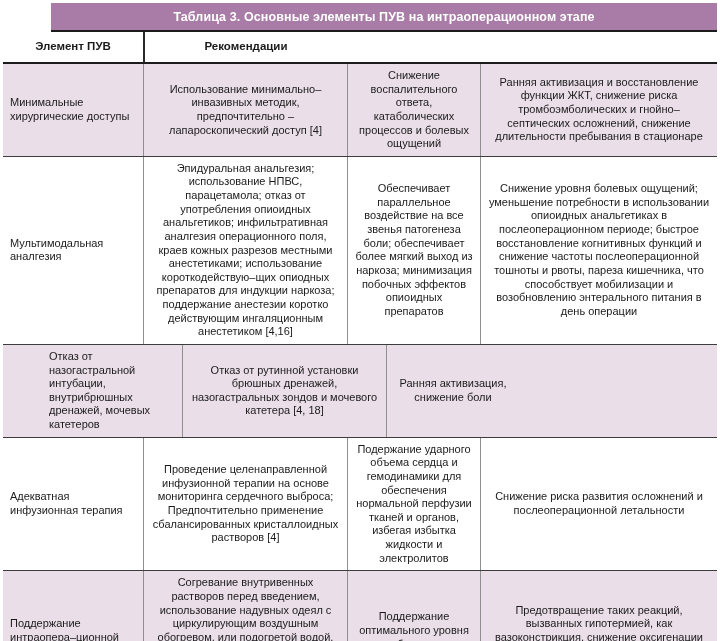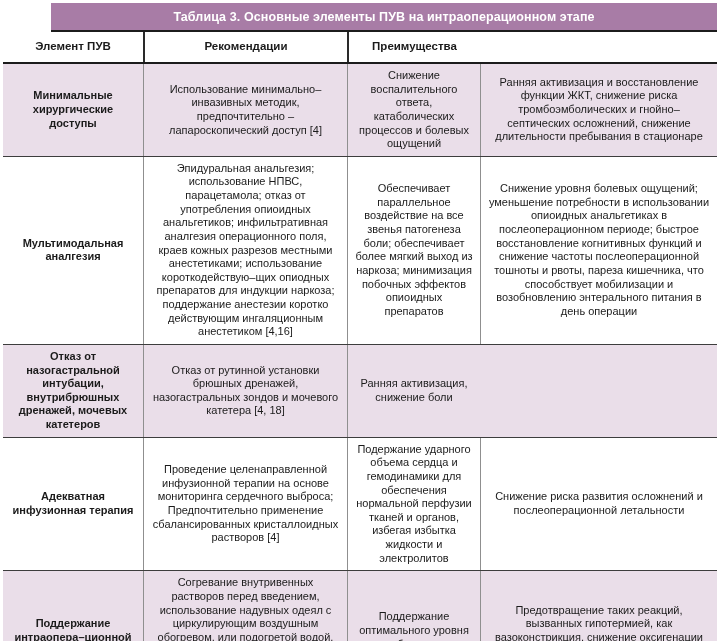--- a/index.html
+++ b/index.html
@@ -66,43 +66,41 @@
     text-align: center;
     font-size: 11px;
     line-height: 1.24;
     padding: 5px 7px;
     box-sizing: border-box;
     border-left: 1px solid #8f8f8f;
   }
   .cell.first {
     border-left: none;
     justify-content: flex-start;
-    text-align: center;
+    text-align: left;
     padding-left: 7px;
-    font-weight: bold;
   }
   .r1 { min-height: 86px; }
   .r2 { min-height: 176px; }
-  .r3 { min-height: 80px; }
+  .r3 { min-height: 80px; padding-left: 39px; }
   .r4 { min-height: 100px; }
   .r5 { min-height: 116px; }
 </style>
 </head>
 <body>
 
 <div class="table-wrap">
 
   <div class="title-bar">
     <span>Таблица 3. Основные элементы ПУВ на интраоперационном этапе</span>
   </div>
 
   <div class="row header-row">
     <div class="hcell">Элемент ПУВ</div>
     <div class="hcell">Рекомендации</div>
-    <div class="hcell">Преимущества</div>
   </div>
 
   <div class="row data-row row-pink r1">
     <div class="cell first">Минимальные хирургические доступы</div>
     <div class="cell">Использование минимально–инвазивных методик, предпочтительно – лапароскопический доступ [4]</div>
     <div class="cell">Снижение воспалительного ответа, катаболических процессов и болевых ощущений</div>
     <div class="cell">Ранняя активизация и восстановление функции ЖКТ, снижение риска тромбоэмболических и гнойно–септических осложнений, снижение длительности пребывания в стационаре</div>
   </div>
 
   <div class="row data-row row-white r2">

